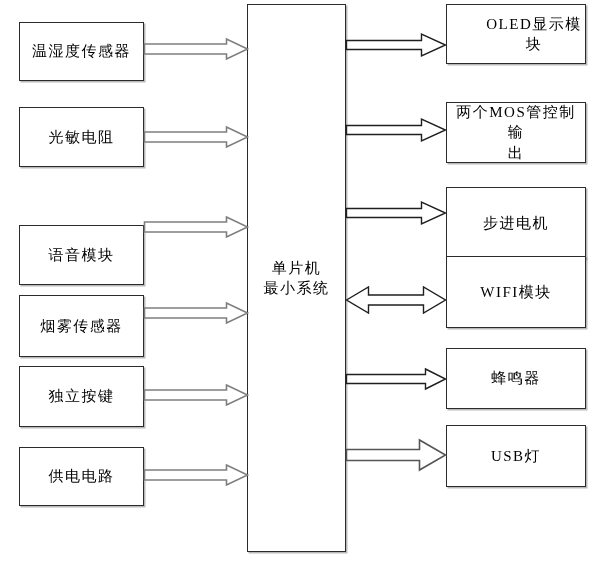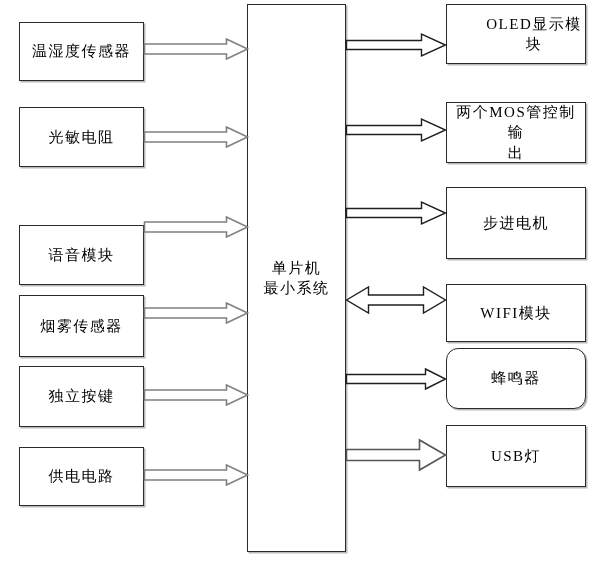--- a/index.html
+++ b/index.html
@@ -39,22 +39,22 @@
   .l4 { top: 285px; height: 62px; margin-top: 10px; }
   .l5 { top: 366px; height: 61px; align-items: center; }
   .l6 { top: 447px; height: 59px; }
   
   .c  { left: 247px; top: 4px; width: 99px; height: 548px; }
   
   .r { left: 446px; width: 140px; }
   .r1 { top: 4px;  height: 60px; padding-left: 36px; }
   .r2 { top: 102px; height: 61px; }
   .r3 { top: 187px; height: 72px; }
-  .r4 { top: 284px; height: 58px; }
-  .r5 { top: 348px; height: 61px; border-radius: 12px; }
+  .r4 { top: 256px; height: 72px; }
+  .r5 { top: 348px; height: 61px; }
   .r6 { top: 425px; height: 62px; }
   .arrows {
     position: absolute;
     left: 0; top: 0;
     width: 604px; height: 563px;
     pointer-events: none;
   }
   .arrow-in  { fill: #ffffff; stroke: #7f7f7f; stroke-width: 1.6; }
   .arrow-out { fill: #ffffff; stroke: #1f1f1f; stroke-width: 1.4; }
   .arrow-usb { fill: #ffffff; stroke: #565656; stroke-width: 1.6; }

